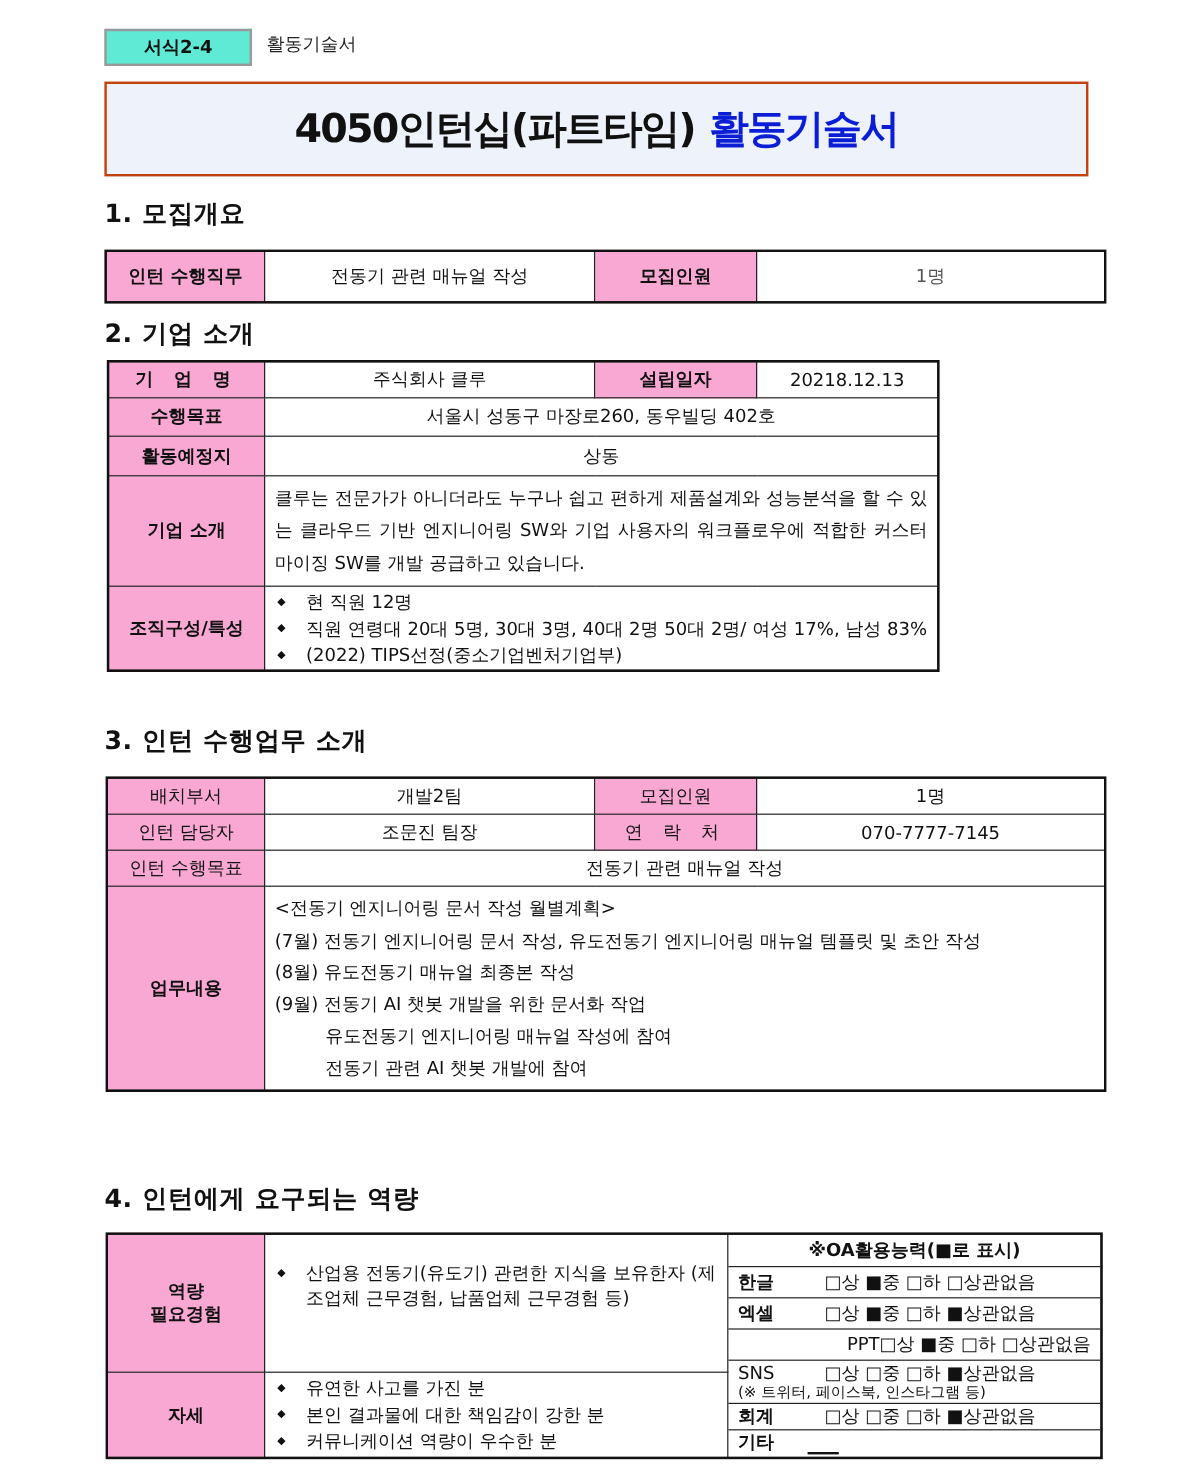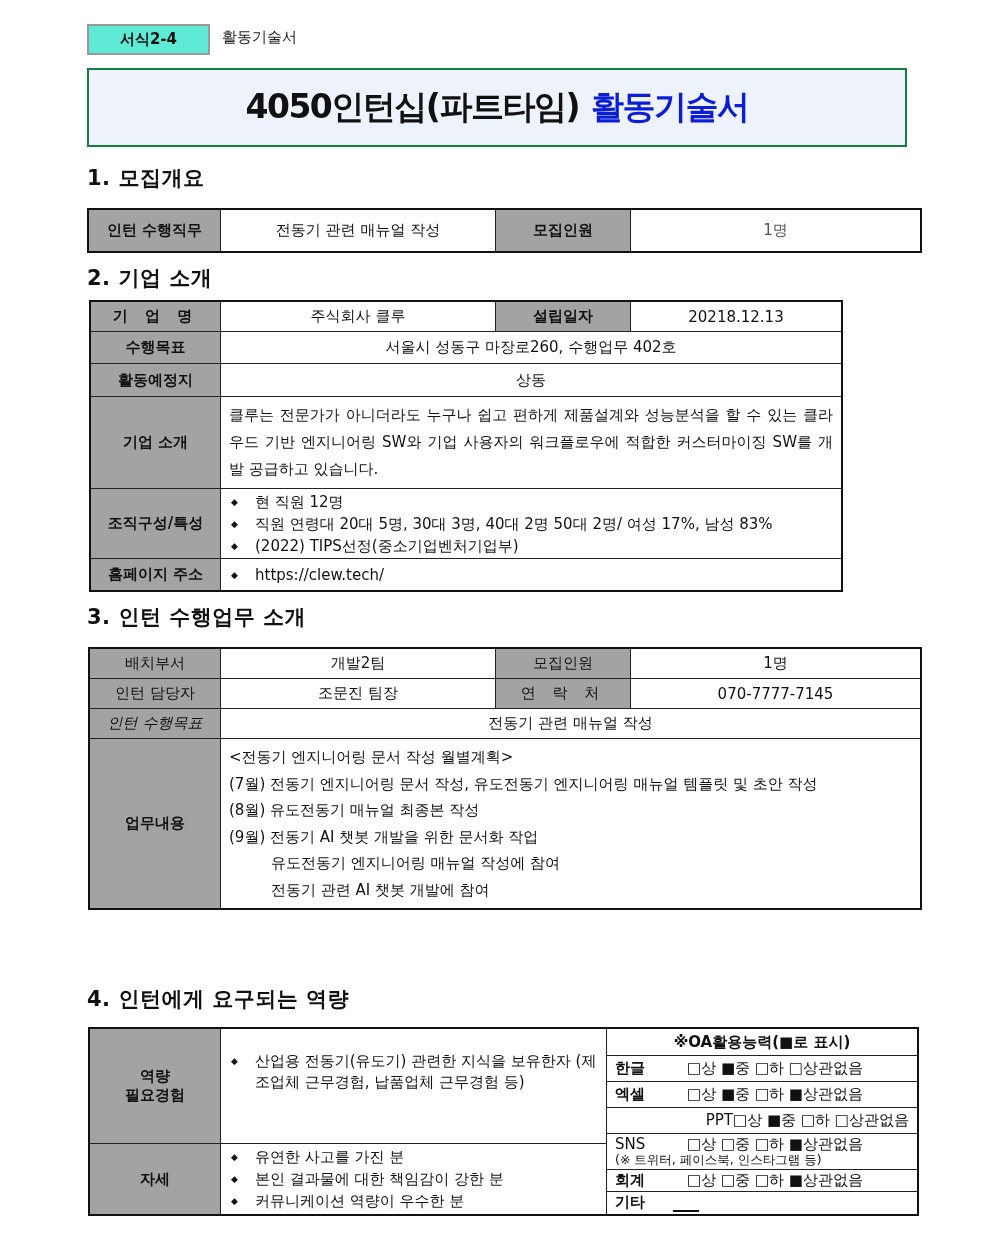--- a/index.html
+++ b/index.html
@@ -2,28 +2,28 @@
 <html><head>
   <meta charset="utf-8">
   <style>
     * { box-sizing: border-box; margin: 0; padding: 0; }
     html, body { width: 992px; height: 1237px; background: #ffffff; }
     body { position: relative; font-family: "DejaVu Sans", "Liberation Sans", sans-serif; color: #111; overflow: hidden; }
 
     .form-tag { position: absolute; left: 87px; top: 24px; width: 123px; height: 31px; border: 2px solid #9a9a9a; background: #5eead4; display: flex; align-items: center; justify-content: center; font-size: 15px; font-weight: bold; }
     .form-desc { position: absolute; left: 222px; top: 28px; font-size: 15px; color: #222; }
 
-    .title-box { position: absolute; left: 87px; top: 68px; width: 820px; height: 79px; border: 2px solid #15803d; background: #eef2fb; display: flex; align-items: center; justify-content: center; font-size: 33px; font-weight: bold; letter-spacing: -1.5px; }
+    .title-box { position: absolute; left: 87px; top: 68px; width: 820px; height: 79px; border: 2px solid #c2410c; background: #eef2fb; display: flex; align-items: center; justify-content: center; font-size: 33px; font-weight: bold; letter-spacing: -1.5px; }
     .title-box .t-blue { color: #0b1ed6; margin-left: 12px; }
 
     .sec-title { position: absolute; left: 87px; font-size: 21px; font-weight: bold; letter-spacing: 0.5px; }
 
     table { position: absolute; border-collapse: collapse; table-layout: fixed; font-size: 15px; }
     td { border: 1px solid #222; padding: 0 8px; vertical-align: middle; }
-    td.lbl { background: #a3a3a3; text-align: center; font-weight: bold; }
+    td.lbl { background: #f9a8d4; text-align: center; font-weight: bold; }
     td.ctr { text-align: center; }
     .outer { outline: 2px solid #111; outline-offset: -1px; }
 
     .blist { list-style: none; }
     .blist li { position: relative; padding-left: 26px; line-height: 22px; }
     .blist li::before { content: "◆"; position: absolute; left: 2px; top: 0; font-size: 9px; }
 
     .para { line-height: 27px; text-align: justify; }
     .plan div { line-height: 26.5px; }
     .plan .ind { padding-left: 42px; }
@@ -56,64 +56,56 @@
       <tr>
     <td class="lbl">인턴 수행직무</td>
     <td class="ctr">전동기 관련 매뉴얼 작성</td>
     <td class="lbl">모집인원</td>
     <td class="ctr" style="color:#555;">1명</td>
   </tr>
 </tbody>
   </table>
 
 <div class="sec-title" style="top:264px;">2. 기업 소개</div>
-<table class="outer" style="left:90px; top:301px; width:752px;">
+<table class="outer" style="left:90px; top:301px; width:692px;">
   <colgroup>
       <col style="width:130px">
       <col style="width:275px">
       <col style="width:135px">
       <col>
     </colgroup>
   <tbody>
       <tr style="height:30px;">
     <td class="lbl" style="letter-spacing:6px;">기 업 명</td>
     <td class="ctr">주식회사 클루</td>
     <td class="lbl">설립일자</td>
     <td class="ctr">20218.12.13</td>
   </tr>
   <tr style="height:32px;">
     <td class="lbl">수행목표</td>
-    <td class="ctr" colspan="3">서울시 성동구 마장로260, 수행업무 402호</td>
+    <td class="ctr" colspan="3">서울시 성동구 마장로260, 동우빌딩 402호</td>
   </tr>
   <tr style="height:33px;">
     <td class="lbl">활동예정지</td>
     <td class="ctr" colspan="3">상동</td>
   </tr>
   <tr style="height:92px;">
     <td class="lbl">기업 소개</td>
     <td colspan="3" class="para">클루는 전문가가 아니더라도 누구나 쉽고 편하게 제품설계와 성능분석을 할 수 있는 클라우드 기반 엔지니어링 SW와 기업 사용자의 워크플로우에 적합한 커스터마이징 SW를 개발 공급하고 있습니다.</td>
   </tr>
   <tr style="height:70px;">
     <td class="lbl">조직구성/특성</td>
     <td colspan="3">
       <ul class="blist">
         <li>현 직원 12명</li>
         <li>직원 연령대 20대 5명, 30대 3명, 40대 2명 50대 2명/ 여성 17%, 남성 83%</li>
         <li>(2022) TIPS선정(중소기업벤처기업부)</li>
       </ul>
     </td>
   </tr>
-  <tr style="height:32px;">
-    <td class="lbl">홈페이지 주소</td>
-    <td colspan="3">
-      <ul class="blist">
-            <li>https://clew.tech/</li>
-          </ul>
-    </td>
-  </tr>
 </tbody>
   </table>
 
 <div class="sec-title" style="top:603px;">3. 인턴 수행업무 소개</div>
 <table class="outer" style="left:89px; top:648px; width:832px;">
   <colgroup>
       <col style="width:131px">
       <col style="width:275px">
       <col style="width:135px">
       <col>
@@ -125,21 +117,21 @@
     <td class="lbl" style="font-weight:normal;">모집인원</td>
     <td class="ctr">1명</td>
   </tr>
   <tr style="height:30px;">
     <td class="lbl" style="font-weight:normal;">인턴 담당자</td>
     <td class="ctr">조문진 팀장</td>
     <td class="lbl" style="font-weight:normal; letter-spacing:6px;">연 락 처</td>
     <td class="ctr">070-7777-7145</td>
   </tr>
   <tr style="height:30px;">
-    <td class="lbl" style="font-weight:normal;font-style:italic;">인턴 수행목표</td>
+    <td class="lbl" style="font-weight:normal;">인턴 수행목표</td>
     <td class="ctr" colspan="3">전동기 관련 매뉴얼 작성</td>
   </tr>
   <tr style="height:170px;">
     <td class="lbl">업무내용</td>
     <td colspan="3" class="plan">
       <div>&lt;전동기 엔지니어링 문서 작성 월별계획&gt;</div>
       <div>(7월) 전동기 엔지니어링 문서 작성, 유도전동기 엔지니어링 매뉴얼 템플릿 및 초안 작성</div>
       <div>(8월) 유도전동기 매뉴얼 최종본 작성</div>
       <div>(9월) 전동기 AI 챗봇 개발을 위한 문서화 작업</div>
       <div class="ind">유도전동기 엔지니어링 매뉴얼 작성에 참여</div>

